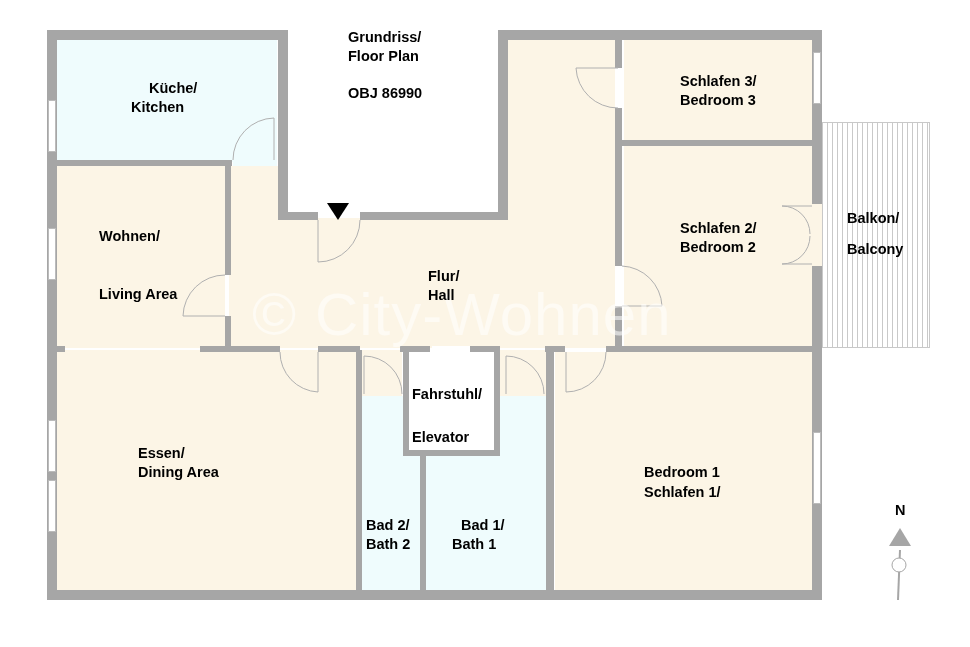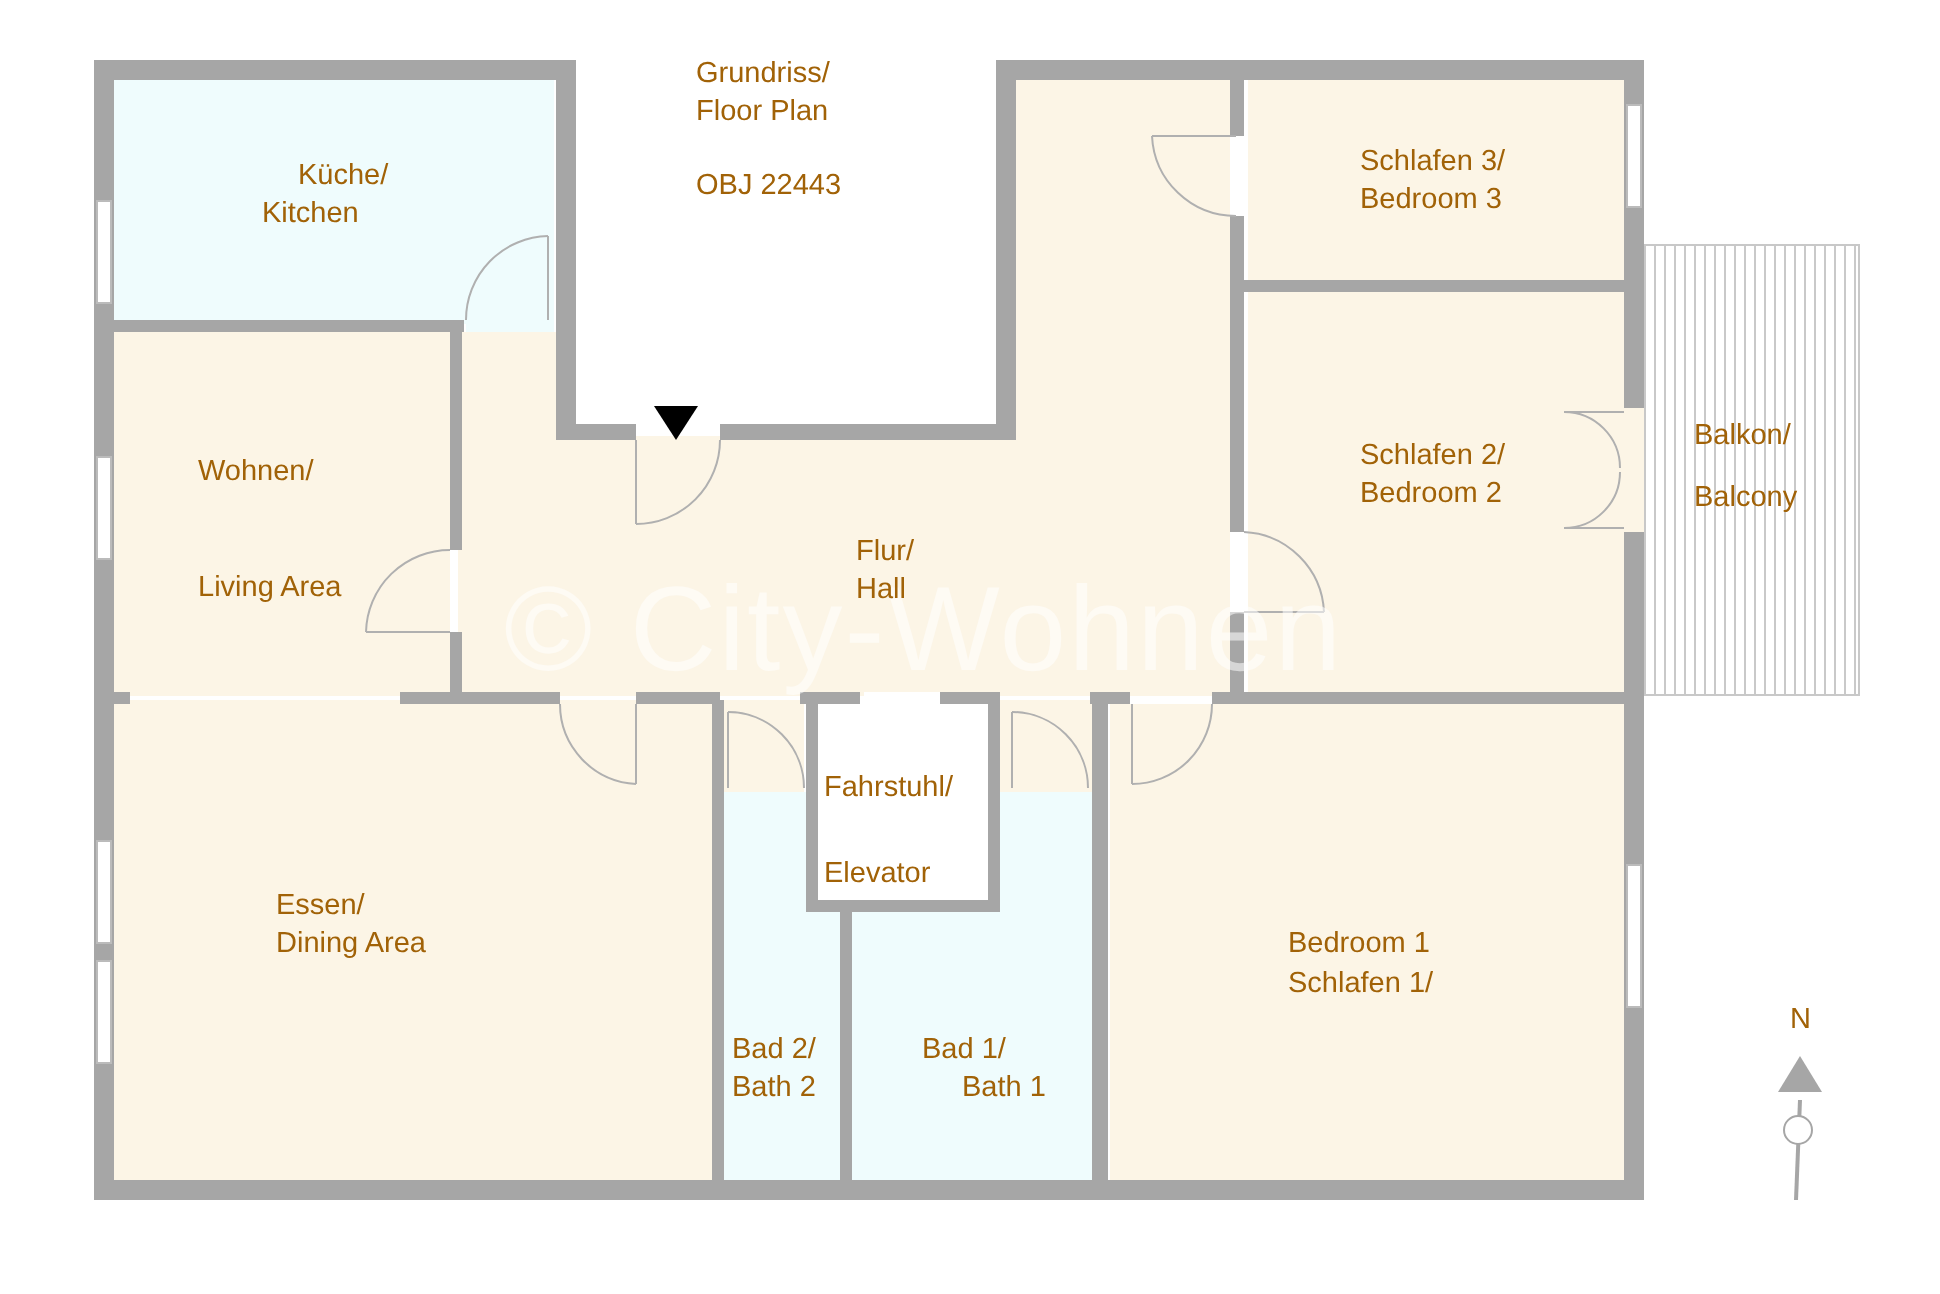--- a/index.html
+++ b/index.html
@@ -2,21 +2,21 @@
 <html><head>
 <meta charset="utf-8">
 <style>
   html,body{margin:0;padding:0;background:#fff;}
   body{width:970px;height:647px;position:relative;overflow:hidden;font-family:"Liberation Sans",sans-serif;}
   .abs{position:absolute;}
   .wall{position:absolute;background:#a6a6a6;}
   .room{position:absolute;}
   .beige{background:#fcf5e6;}
   .blue{background:#effcfd;}
-  .lbl{position:absolute;font-weight:normal;font-size:14.5px;line-height:20px;color:#a16207;white-space:nowrap;}
+  .lbl{position:absolute;font-weight:bold;font-size:14.5px;line-height:20px;color:#000000;white-space:nowrap;}
   .win{position:absolute;background:#fff;border:1px solid #bbb;box-sizing:border-box;}
   svg.overlay{position:absolute;left:0;top:0;}
   .wm{position:absolute;left:252px;top:280px;font-size:60px;color:rgba(255,255,255,0.55);font-family:"Liberation Sans",sans-serif;white-space:nowrap;letter-spacing:1px;}
 </style>
 </head>
 <body>
 
 <div class="room blue" style="left:57px;top:40px;width:220px;height:122px;"></div>
 <div class="room beige" style="left:57px;top:166px;width:168px;height:182px;"></div>
 <div class="room beige" style="left:229px;top:166px;width:50px;height:182px;"></div>
@@ -105,36 +105,36 @@
     <line x1="900" y1="550" x2="898" y2="600" stroke="#a6a6a6" stroke-width="2"></line>
     <polygon points="900,528 889,546 911,546" fill="#a6a6a6"></polygon>
     <circle cx="899" cy="565" r="7" fill="#fff" stroke="#a6a6a6" stroke-width="1"></circle>
   </g>
 </svg>
 
 <div class="wm">© City-Wohnen</div>
 
 <div class="lbl" style="left:348px;top:27px;">Grundriss/</div>
 <div class="lbl" style="left:348px;top:46px;">Floor Plan</div>
-<div class="lbl" style="left:348px;top:83px;">OBJ 22443</div>
+<div class="lbl" style="left:348px;top:83px;">OBJ 86990</div>
 
 <div class="lbl" style="left:149px;top:78px;">Küche/</div>
 <div class="lbl" style="left:131px;top:97px;">Kitchen</div>
 <div class="lbl" style="left:99px;top:226px;">Wohnen/</div>
 <div class="lbl" style="left:99px;top:245px;margin-top:39px;">Living Area</div>
 <div class="lbl" style="left:428px;top:266px;">Flur/</div>
 <div class="lbl" style="left:428px;top:285px;">Hall</div>
 <div class="lbl" style="left:138px;top:443px;">Essen/</div>
 <div class="lbl" style="left:138px;top:462px;">Dining Area</div>
 <div class="lbl" style="left:412px;top:384px;">Fahrstuhl/</div>
 <div class="lbl" style="left:412px;top:427px;">Elevator</div>
 <div class="lbl" style="left:366px;top:515px;">Bad 2/</div>
 <div class="lbl" style="left:366px;top:534px;">Bath 2</div>
 <div class="lbl" style="left:461px;top:515px;">Bad 1/</div>
-<div class="lbl" style="left:481px;top:534px;">Bath 1</div>
+<div class="lbl" style="left:452px;top:534px;">Bath 1</div>
 <div class="lbl" style="left:644px;top:443px;margin-top:39px;">Schlafen 1/</div>
 <div class="lbl" style="left:644px;top:462px;">Bedroom 1</div>
 <div class="lbl" style="left:680px;top:218px;">Schlafen 2/</div>
 <div class="lbl" style="left:680px;top:237px;">Bedroom 2</div>
 <div class="lbl" style="left:680px;top:71px;">Schlafen 3/</div>
 <div class="lbl" style="left:680px;top:90px;">Bedroom 3</div>
 <div class="lbl" style="left:847px;top:208px;">Balkon/</div>
 <div class="lbl" style="left:847px;top:227px;margin-top:12px;">Balcony</div>
 
 <div class="lbl" style="left:895px;top:500px;">N</div>

